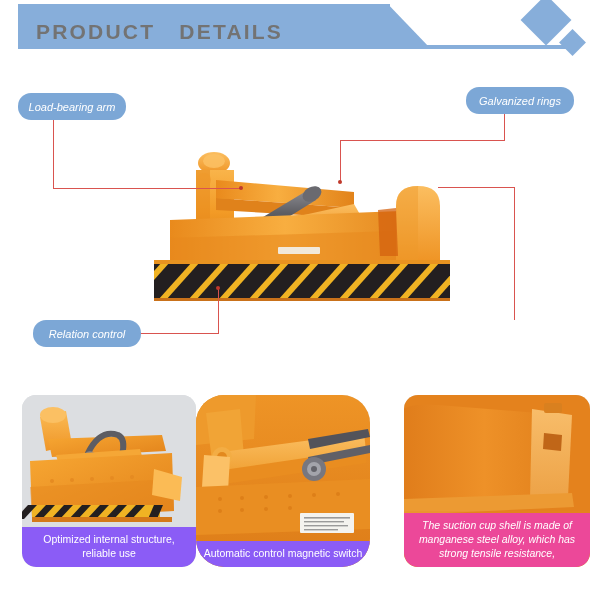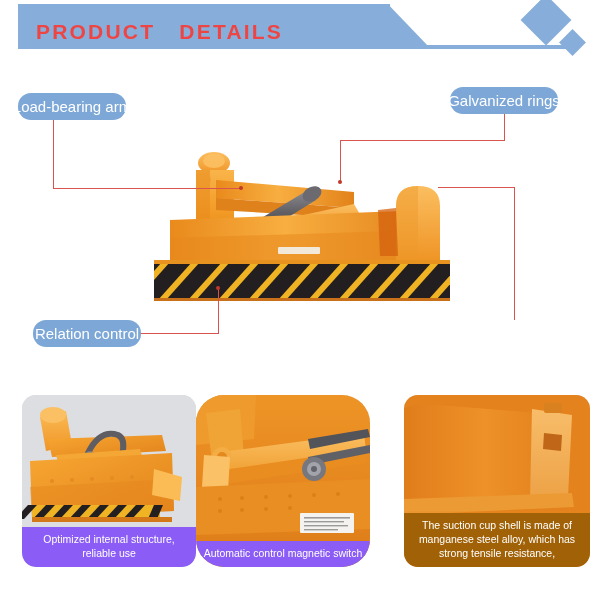--- a/index.html
+++ b/index.html
@@ -22,46 +22,47 @@
     background: #87AEDA;
     clip-path: polygon(0 0, 34% 0, 100% 100%, 0 100%);
   }
   .header-underline {
     position: absolute; left: 18px; top: 45px; width: 550px; height: 4px;
     background: #87AEDA;
   }
   .header-title {
     position: absolute; left: 36px; top: 4px; height: 56px;
     display: flex; align-items: center;
-    color: #ef4444; font-size: 21px; font-weight: bold;
+    color: #737373; font-size: 21px; font-weight: bold;
     letter-spacing: 2.2px; white-space: pre;
   }
   .diamond-lg {
     position: absolute; left: 528px; top: 2px; width: 36px; height: 36px;
     background: #87AEDA; transform: rotate(45deg);
   }
   .diamond-sm {
     position: absolute; left: 563px; top: 33px; width: 19px; height: 19px;
     background: #87AEDA; transform: rotate(45deg);
   }
 
   
   .pill {
     position: absolute;
     background: #7CA7D6;
     border-radius: 13px;
     color: #ffffff;
-    font-size: 15px;
+    font-size: 11px;
     display: flex; align-items: center; justify-content: center;
     text-align: center;
     padding: 0 10px;
     white-space: nowrap;
+    font-style: italic;
   }
   .pill-load  { left: 18px;  top: 93px;  width: 108px; height: 27px; }
-  .pill-galv  { left: 450px; top: 87px;  width: 108px; height: 27px; }
+  .pill-galv  { left: 466px; top: 87px;  width: 108px; height: 27px; }
   .pill-rel   { left: 33px;  top: 320px; width: 108px; height: 27px; }
   .pill-bump  { left: 468px; top: 319px; width: 92px;  height: 27px; }
 
   
   .lead { position: absolute; background: #D9534F; }
   .lead-v { width: 1px; }
   .lead-h { height: 1px; }
   .dot {
     position: absolute; width: 4px; height: 4px; border-radius: 50%;
     background: #C0392B;
@@ -99,21 +100,21 @@
   .caption {
     position: absolute; left: 0; bottom: 0; width: 100%;
     background: #8b5cf6;
     color: #ffffff;
     font-size: 10.5px;
     line-height: 14px;
     text-align: center;
     padding: 5px 6px 7px;
     border-radius: 0 0 14px 14px;
   }
-  .cap-3 { background: #a16207; }
+  .cap-3 { background: #ec4899; font-style: italic; }
 </style>
 </head>
 <body>
 
 <div class="page">
 
   <div class="header">
     <div class="header-bar"></div>
     <div class="header-wedge"></div>
     <div class="header-underline"></div>

